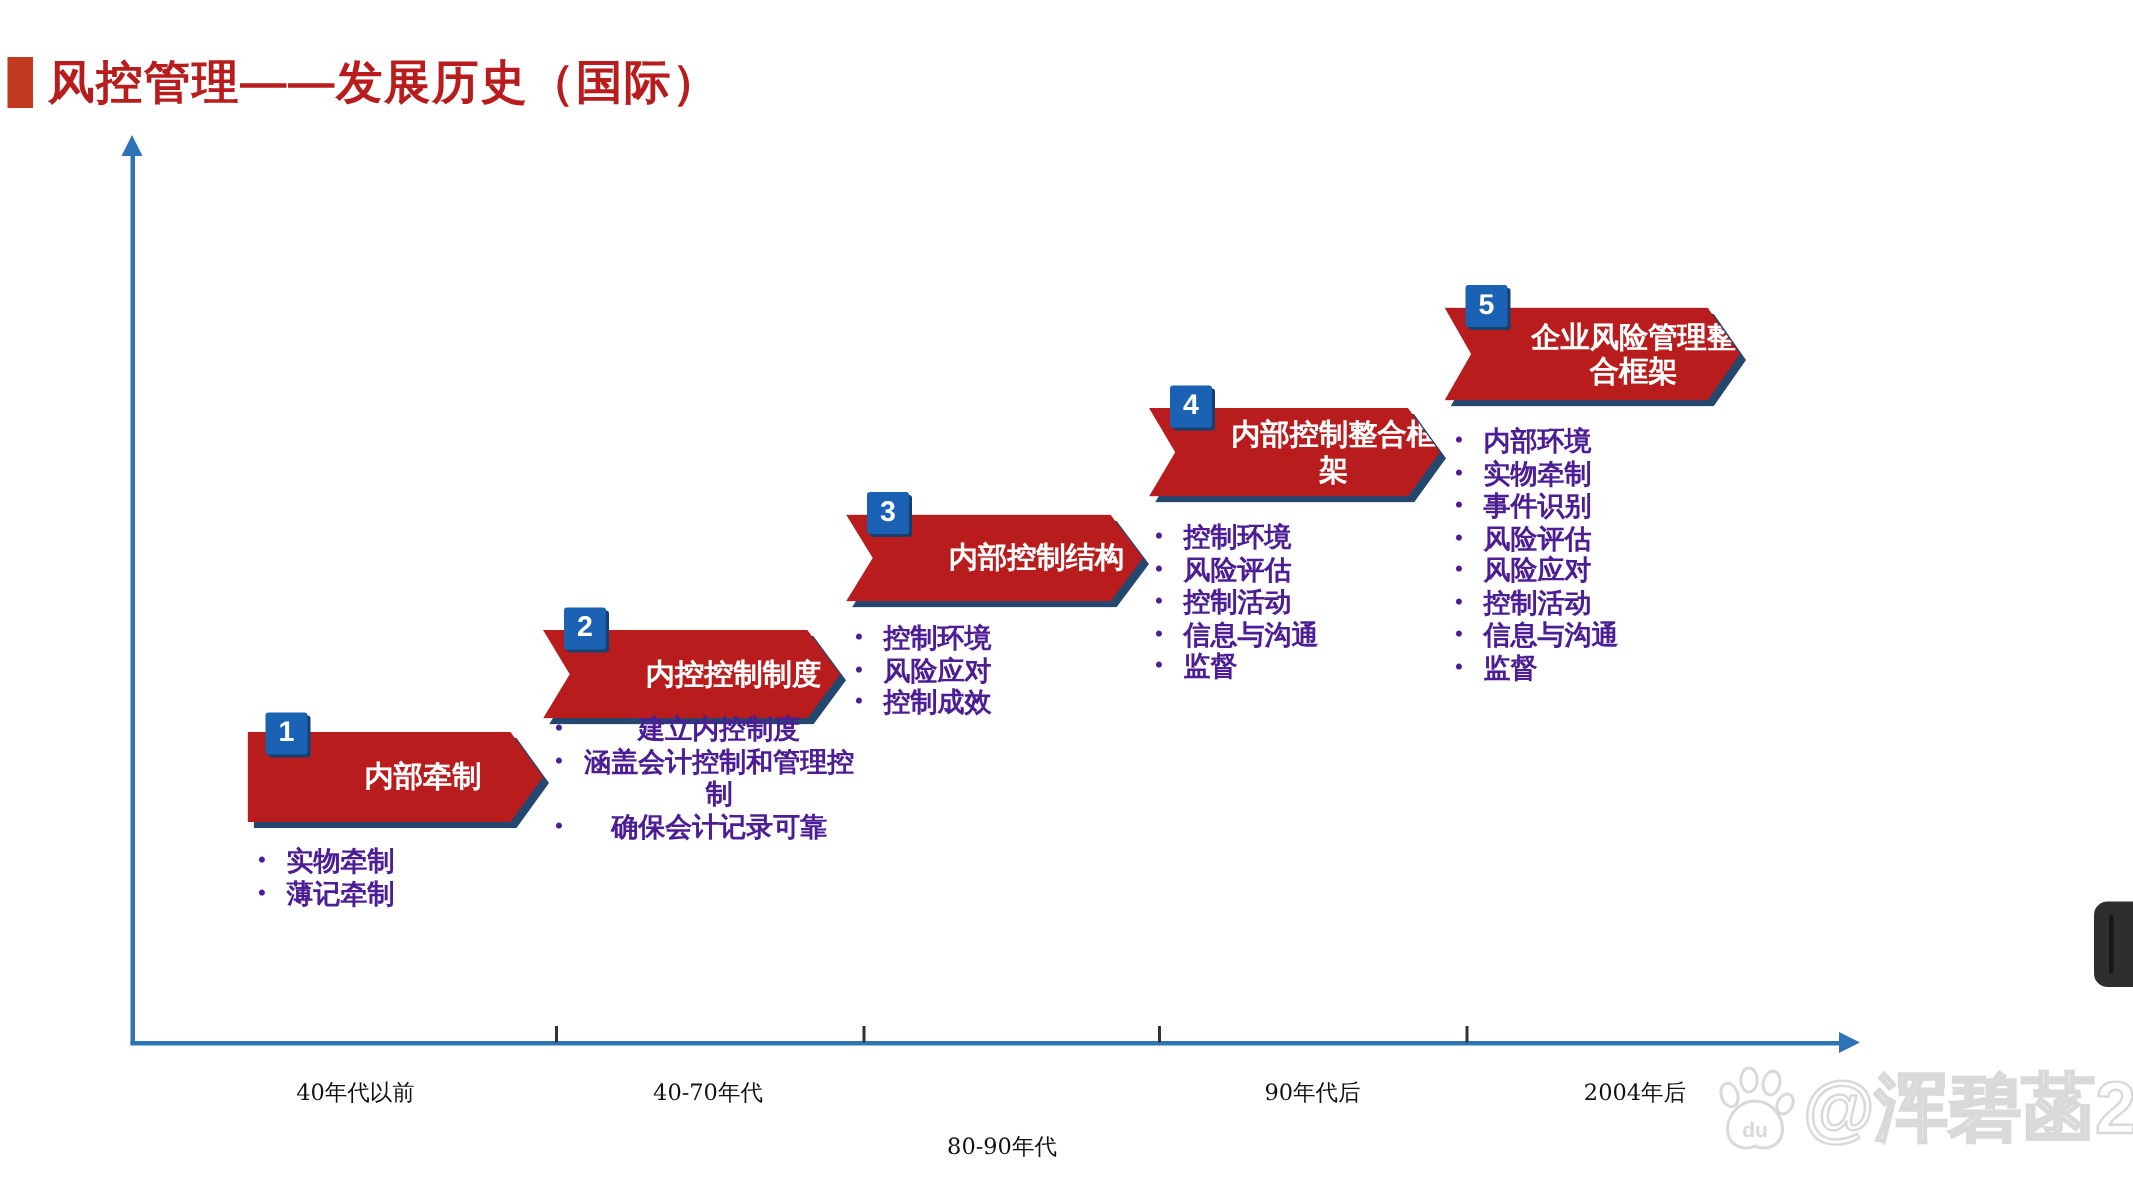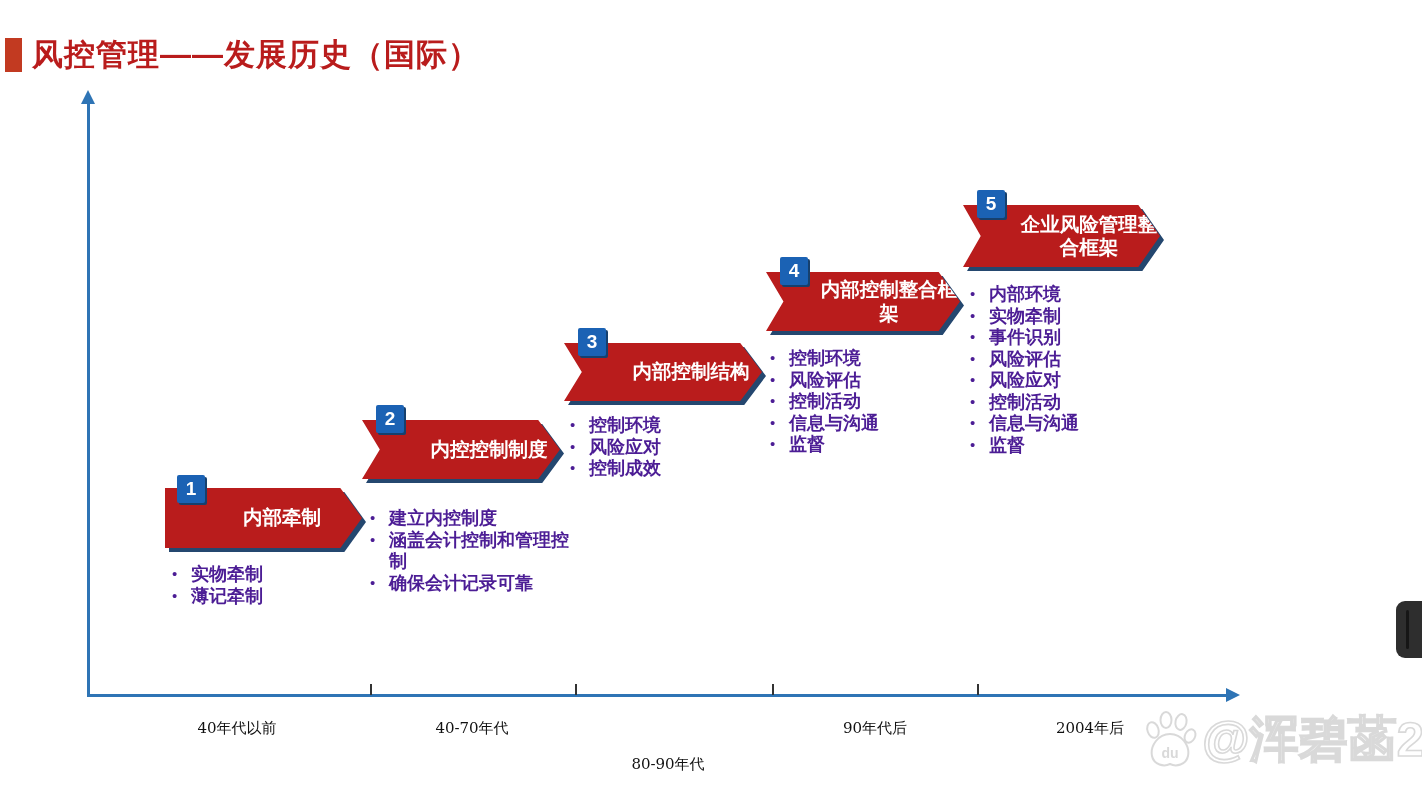--- a/index.html
+++ b/index.html
@@ -94,21 +94,21 @@
     font-size: 18px; font-weight: bold; color: #4c1d95;
     line-height: 21.5px;
   }
   .bullets li { position: relative; padding-left: 25px; margin-bottom: 0; }
   .bullets li::before {
     content: "\2022";
     position: absolute; left: 6px; top: 0;
     font-size: 15px;
   }
   .ul1 { left: 166px; top: 564px; width: 208px; }
-  .ul2 { left: 364px; top: 508px; width: 206px; }
+  .ul2 { left: 364px; top: 476px; width: 206px; text-align: center; }
   .ul3 { left: 564px; top: 415px; width: 200px; }
   .ul4 { left: 764px; top: 348px; width: 210px; }
   .ul5 { left: 964px; top: 284px; width: 200px; }
 
   
   .watermark {
     left: 1142px; top: 708px;
     display: flex; align-items: center; gap: 4px;
     pointer-events: none;
   }

